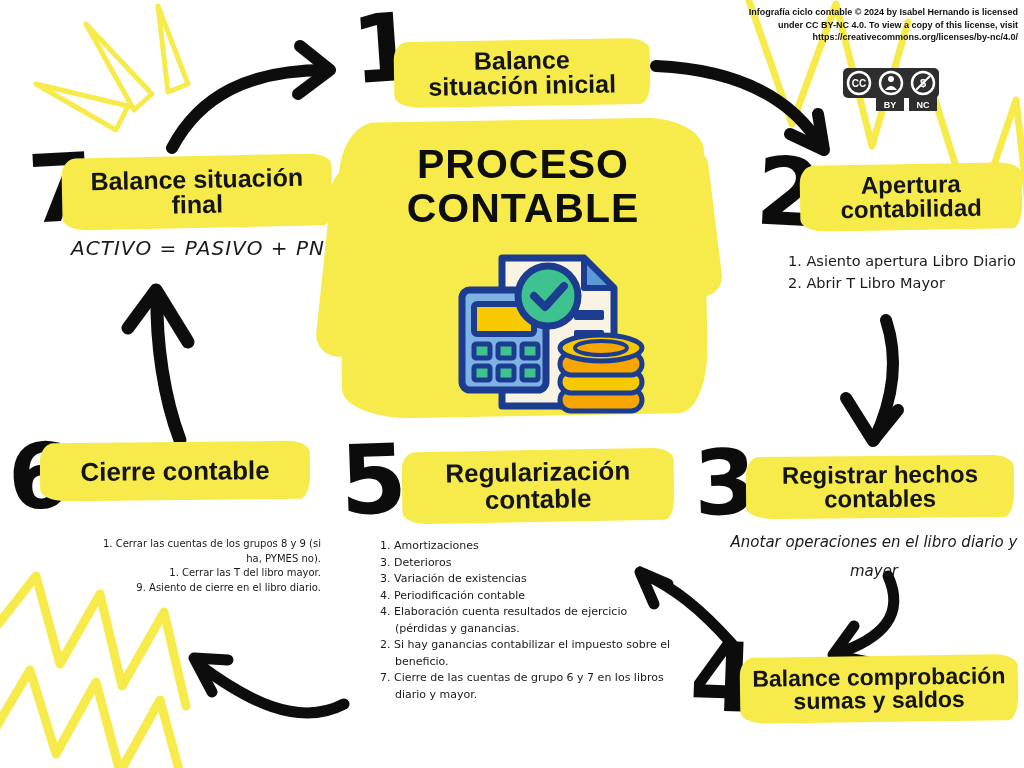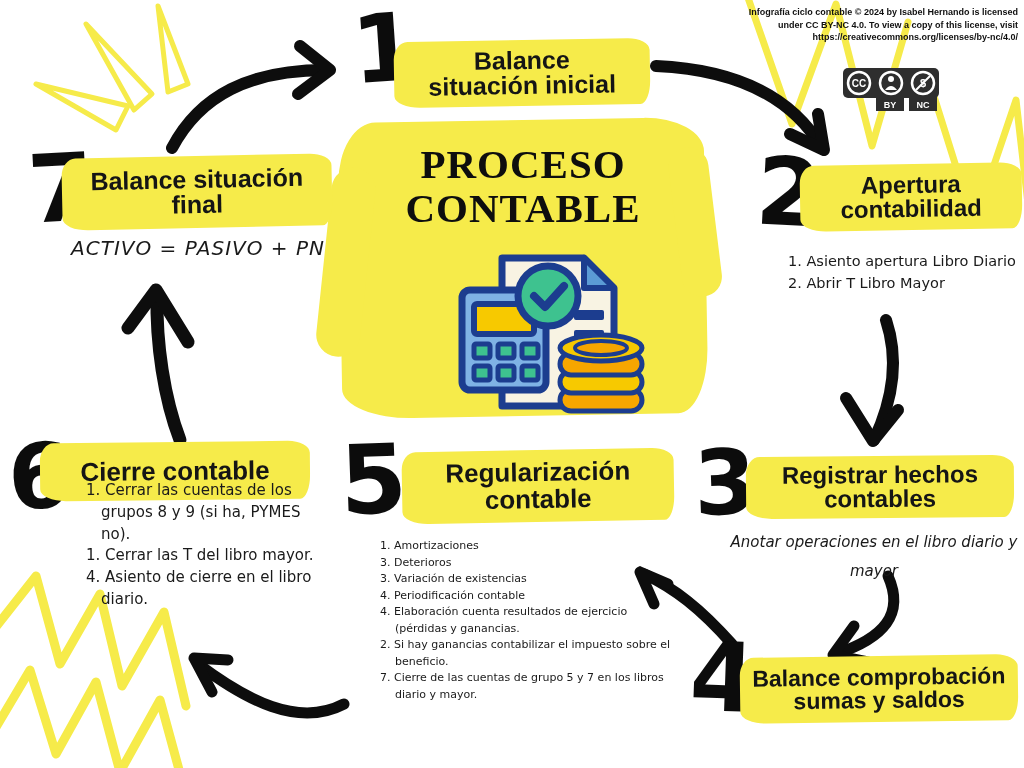--- a/index.html
+++ b/index.html
@@ -49,21 +49,21 @@
     content:"";position:absolute;left:-16px;top:44px;width:44px;height:190px;
     background:#F6EB4A;border-radius:22px;transform:rotate(7deg);
   }
   .blob::after{
     content:"";position:absolute;right:-10px;top:30px;width:40px;height:150px;
     background:#F6EB4A;border-radius:20px;transform:rotate(-6deg);
   }
   .center-title{
     position:absolute;z-index:3;left:342px;top:142px;width:362px;
     text-align:center;font-size:41px;font-weight:800;letter-spacing:1px;
-    line-height:1.08;color:#0e0e0e;font-family:Liberation Serif, serif;
+    line-height:1.08;color:#0e0e0e;
   }
   .icon-wrap{position:absolute;z-index:3;left:456px;top:248px;}
 </style>
 </head>
 <body>
 
 <div id="canvas">
 
   <svg class="layer deco" viewBox="0 0 1024 768">
     <g stroke="#F6EB4A" stroke-width="5" fill="#ffffff" stroke-linejoin="round">
@@ -174,31 +174,31 @@
     <span>Regularización</span>
     <span>contable</span>
   </div>
   <div class="list hand" style="left:380px;top:530px;width:302px;font-size:11px;line-height:1.5;margin-top:8px;">
     <div>1. Amortizaciones</div>
     <div>3. Deterioros</div>
     <div>3. Variación de existencias</div>
     <div>4. Periodificación contable</div>
     <div>4. Elaboración cuenta resultados de ejercicio (pérdidas y ganancias.</div>
     <div>2. Si hay ganancias contabilizar el impuesto sobre el beneficio.</div>
-    <div>7. Cierre de las cuentas de grupo 5 y 7 en los libros diario y mayor.</div>
+    <div>7. Cierre de las cuentas de grupo 6 y 7 en los libros diario y mayor.</div>
   </div>
 
   <div class="num" style="left:8px;top:436px;font-size:90px;transform:rotate(-3deg);">6</div>
   <div class="hl" style="left:40px;top:442px;width:270px;height:58px;font-size:26px;transform:rotate(-0.6deg);">
     <span>Cierre contable</span>
   </div>
-  <div class="list hand" style="left:86px;top:480px;width:235px;font-size:15px;line-height:1.45;">
+  <div class="list hand" style="left:86px;top:537px;width:235px;font-size:10px;line-height:1.45;text-align:right;">
     <div>1. Cerrar las cuentas de los grupos 8 y 9 (si ha, PYMES no).</div>
     <div>1. Cerrar las T del libro mayor.</div>
-    <div>4. Asiento de cierre en el libro diario.</div>
+    <div>9. Asiento de cierre en el libro diario.</div>
   </div>
 
   <div class="num" style="left:28px;top:146px;font-size:94px;transform:rotate(-3deg);">7</div>
   <div class="hl" style="left:62px;top:156px;width:270px;height:72px;font-size:25px;transform:rotate(-1.2deg);">
     <span>Balance situación</span>
     <span>final</span>
   </div>
   <div class="sub hand" style="left:70px;top:236px;width:256px;font-size:20px;letter-spacing:1px;font-style:italic;">ACTIVO = PASIVO + PN</div>
 
   <svg class="layer arrows" viewBox="0 0 1024 768" fill="none" stroke="#0D0D0D" stroke-linecap="round" stroke-linejoin="round">

